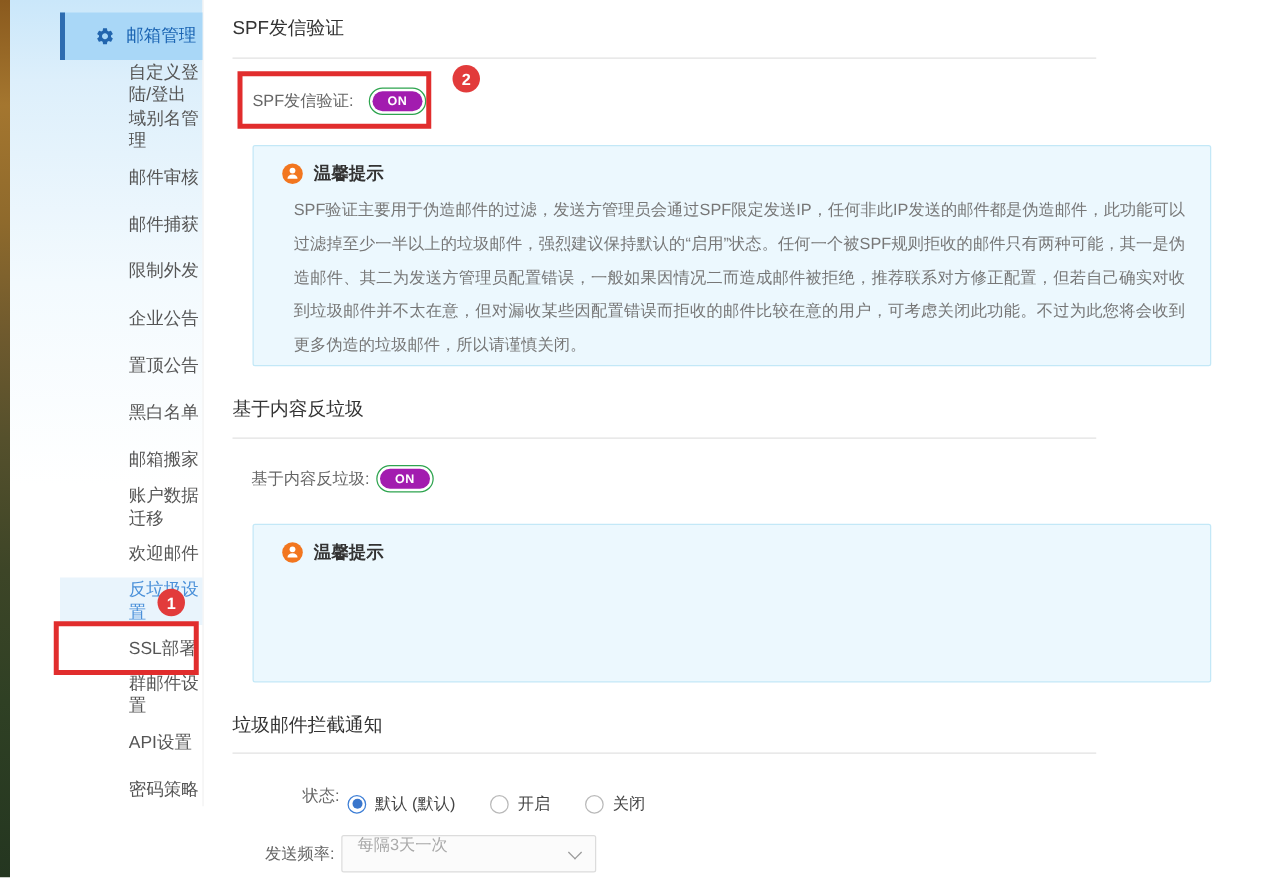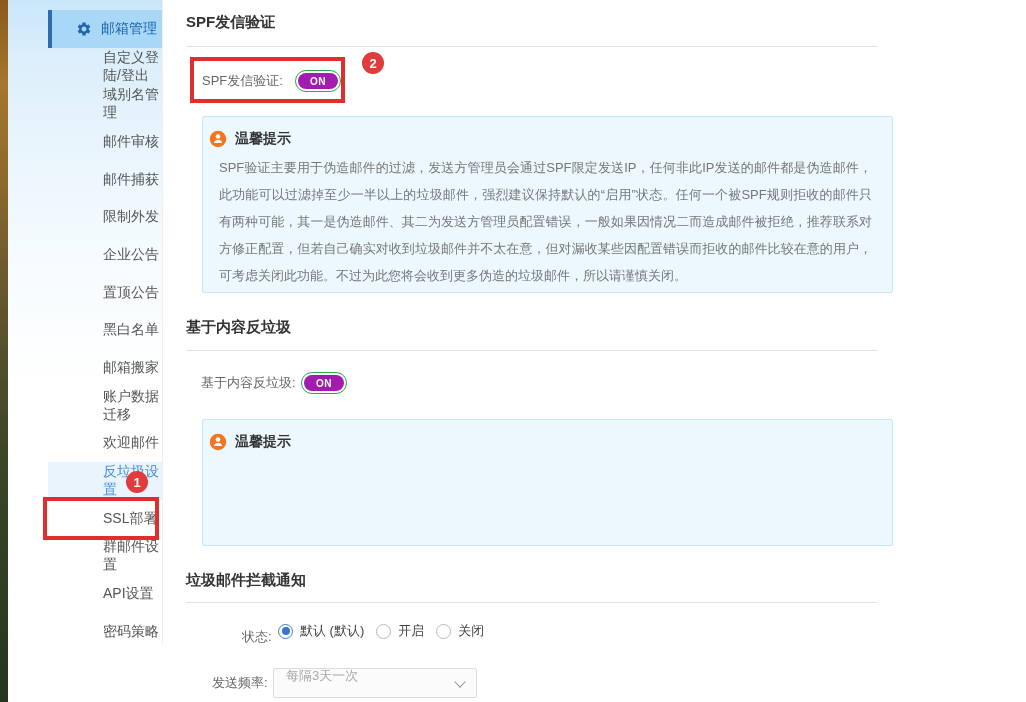--- a/index.html
+++ b/index.html
@@ -29,45 +29,45 @@
   li.menu-item.active {
     background:#a9d7f7; border-left:4px solid #2e6cb0;
     padding-left:24px; color:#1a63b2; gap:9px;
   }
   li.menu-item.selected { background:#e9f4fc; color:#4a90d9; }
   .mi-icon { width:16px; height:16px; display:inline-flex; }
   .mi-icon svg { width:16px; height:16px; }
   .mi-chevron { position:absolute; right:9px; top:8px; font-size:16px; color:#7ab8e8; }
   
   .content { position:absolute; left:163px; top:0; width:863px; height:702px; background:#fff; }
-  .section-title { position:absolute; left:23px; font-size:15px; font-weight:bold; color:#333; }
+  .section-title { position:absolute; left:23px; font-size:15px; font-weight:normal; color:#333; }
   .divider { position:absolute; left:23px; width:691px; border-top:1px solid #e2e2e2; }
   .field-label { position:absolute; font-size:13px; color:#666; line-height:30px; }
   
   .toggle {
     position:absolute; width:46px; height:22px; border:1px solid #2ea44f;
     border-radius:11px; background:#fff; padding:2px; cursor:pointer;
   }
   .toggle-inner {
     height:100%; width:100%; background:#a21caf; border-radius:8px;
     color:#fff; font-size:10px; font-weight:bold; letter-spacing:.5px;
     display:flex; align-items:center; justify-content:center;
   }
   
   .tip-box {
-    position:absolute; left:39px; width:691px; background:#ecf8fe;
+    position:absolute; left:39px; width:767px; background:#ecf8fe;
     border:1px solid #c3e8f7; border-radius:2px;
-    padding:12px 20px 12px 6px; overflow:hidden;
+    padding:12px 20px 12px 22px; overflow:hidden;
   }
   .tip-head { display:flex; align-items:center; gap:8px; font-size:14px; font-weight:bold; color:#333; height:20px; }
   .tip-icon { width:18px; height:18px; display:inline-flex; }
   .tip-icon svg { width:18px; height:18px; }
   .tip-body { margin:5px 0 0 10px; font-size:13px; color:#777; line-height:27px; text-align:justify; }
   
-  .radio-group { position:absolute; display:flex; gap:12px; align-items:flex-start; height:30px; }
+  .radio-group { position:absolute; display:flex; gap:28px; align-items:flex-end; height:30px; }
   .radio-item { display:inline-flex; align-items:center; gap:7px; font-size:13px; color:#444; cursor:pointer; }
   .radio { width:15px; height:15px; border-radius:50%; border:1px solid #b9b9b9; background:#fff; display:inline-block; position:relative; }
   .radio.checked { border-color:#3e7fd6; }
   .radio.checked::after { content:''; position:absolute; left:2.5px; top:2.5px; right:2.5px; bottom:2.5px; border-radius:50%; background:#3a76cc; }
   
   .select {
     position:absolute; width:204px; height:30px; border:1px solid #dcdcdc;
     background:#fbfbfb; border-radius:2px; color:#a9a9a9; font-size:13px;
     display:flex; align-items:center; padding:0 30px 15px 12px; cursor:pointer;
   }

